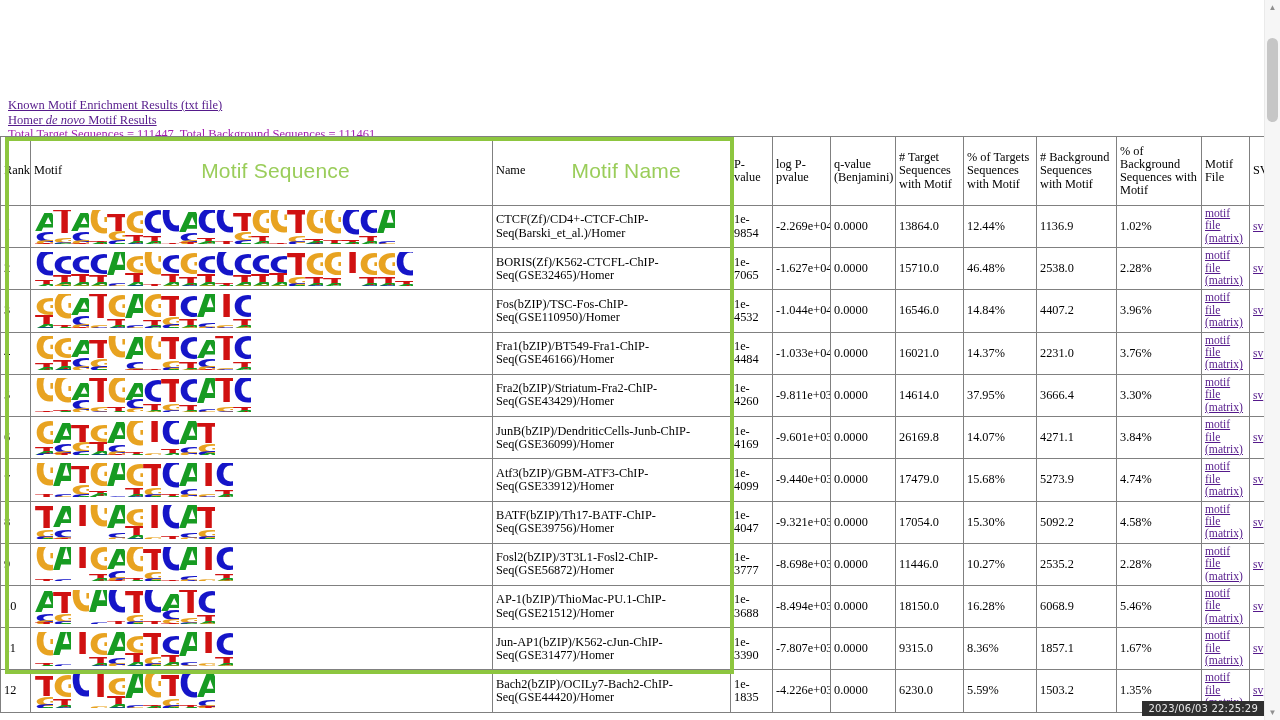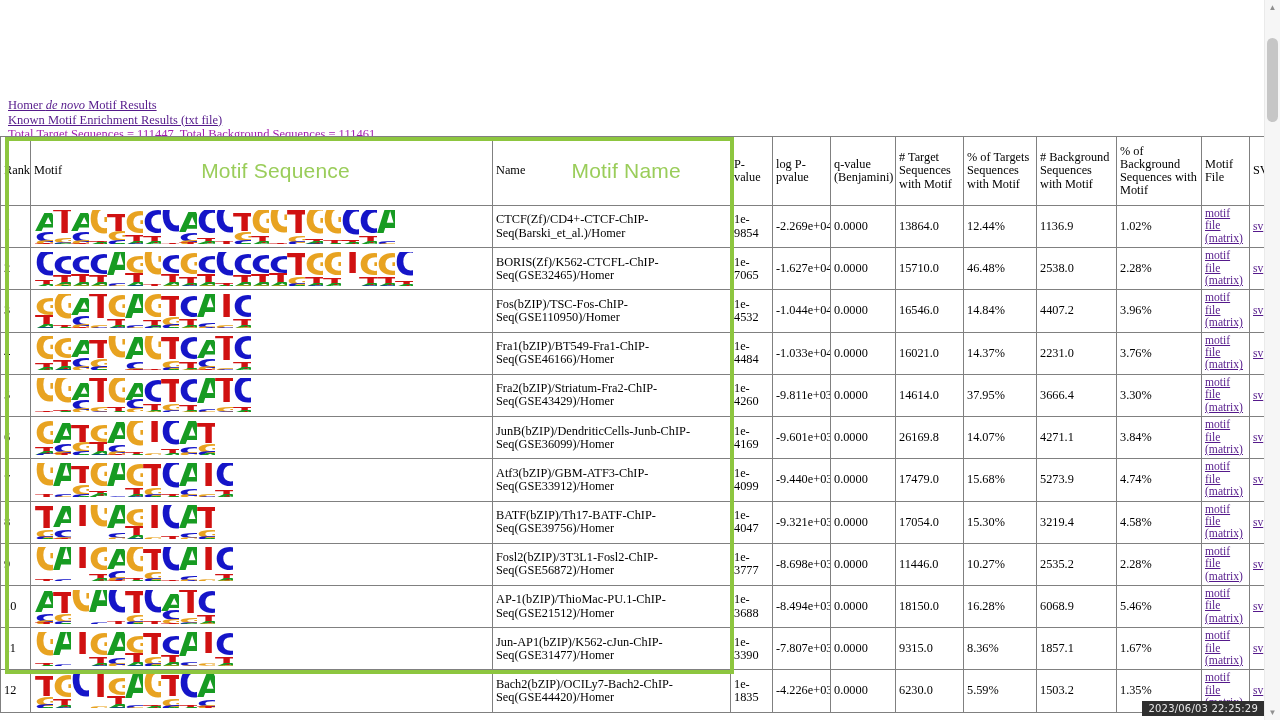--- a/index.html
+++ b/index.html
@@ -205,24 +205,24 @@
   }
 </style>
 </head>
 <body>
 
 <div id="page">
 
 
   <div class="links">
     <div class="row">
-      <a href="#"><span>Homer </span><span class="italic">de novo</span><span> Motif Results</span></a>
+      <a href="#">Known Motif Enrichment Results (txt file)</a>
     </div>
     <div class="row">
-      <a href="#">Known Motif Enrichment Results (txt file)</a>
+      <a href="#"><span>Homer </span><span class="italic">de novo</span><span> Motif Results</span></a>
     </div>
     <div class="totals">Total Target Sequences = 111447, Total Background Sequences = 111461</div>
   </div>
 
   <div class="table-wrap">
     <table class="motif">
       <colgroup>
         <col class="c-rank">
           <col class="c-motif">
           <col class="c-name">
@@ -1007,21 +1007,21 @@
                   <span class="base bA" style="height: 2.08041px; transform: scaleY(0.087);">A</span>
                 </div>
               </div>
             </td>
             <td>BATF(bZIP)/Th17-BATF-ChIP-Seq(GSE39756)/Homer</td>
             <td class="pval-cell">1e-4047</td>
             <td>-9.321e+03</td>
             <td>0.0000</td>
             <td>17054.0</td>
             <td>15.30%</td>
-            <td>3219.4</td>
+            <td>5092.2</td>
             <td>4.58%</td>
             <td class="cell-link">
               <a href="#">motif file (matrix)</a>
             </td>
             <td class="cell-svg"><a href="#">svg</a></td>
           </tr>
           <tr>
             <td class="rank-cell">9</td>
             <td style="padding: 1px 2px;">
               <div class="logo">

